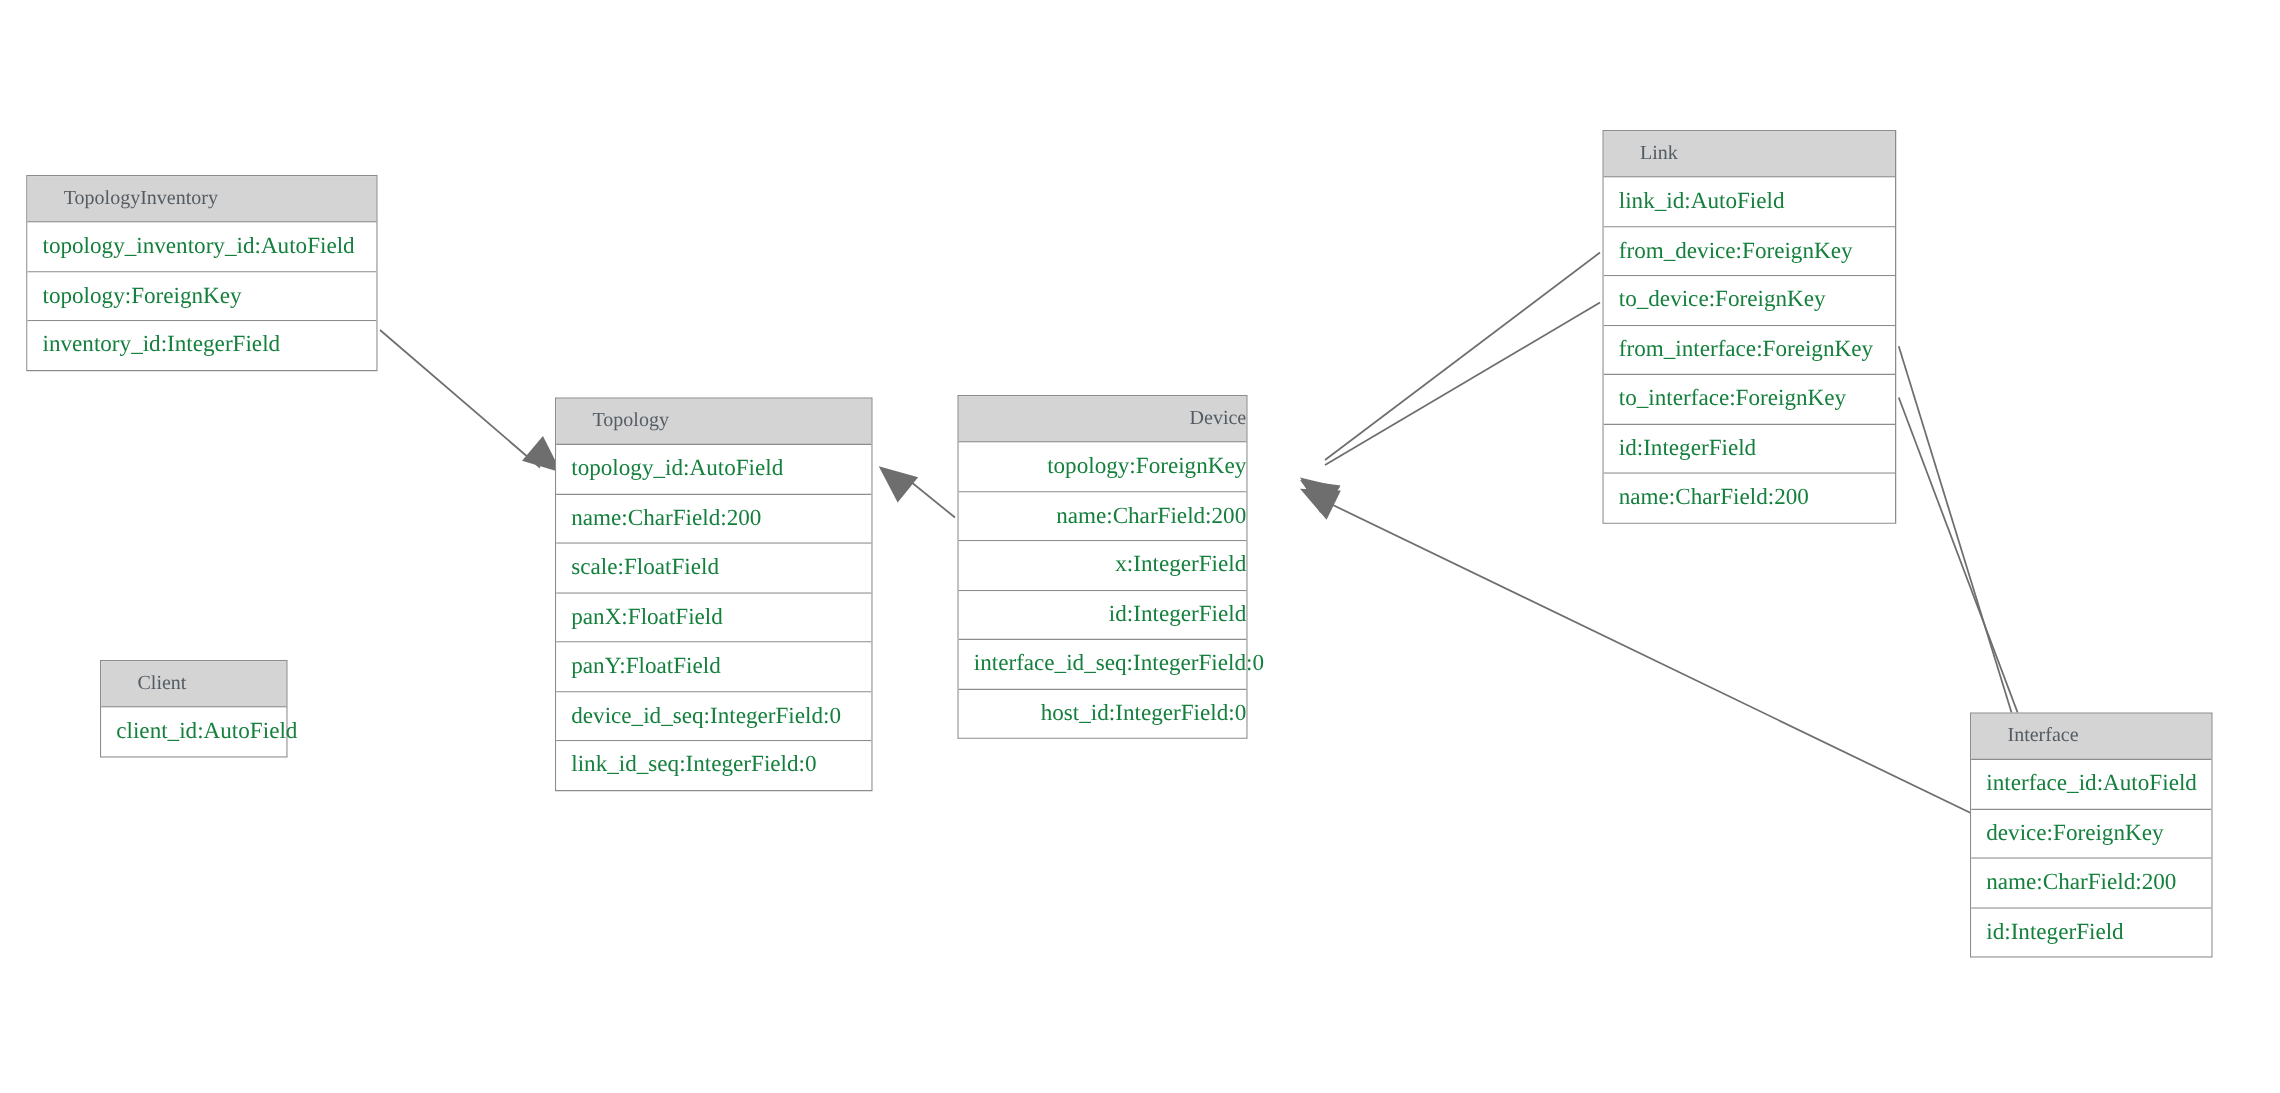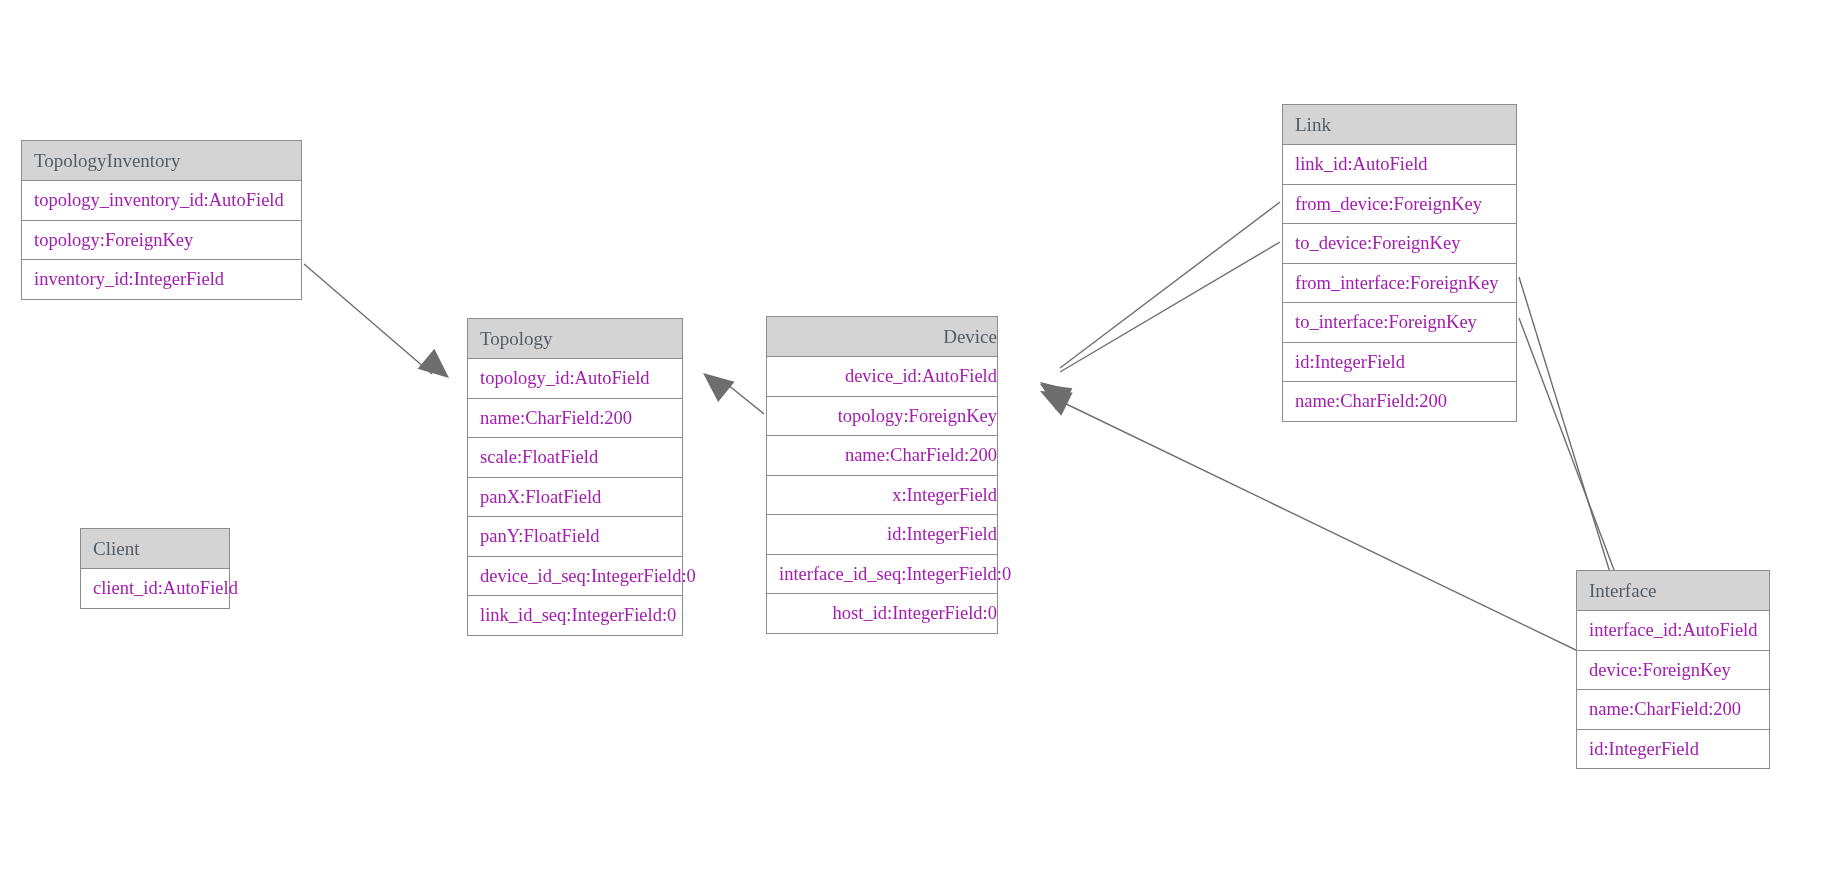--- a/index.html
+++ b/index.html
@@ -28,29 +28,29 @@
     box-sizing: border-box;
     border: 1px solid #8c8c8c;
     background: #ffffff;
     z-index: 5;
   }
   .entity-header {
     box-sizing: border-box;
     background: #d4d4d4;
     border-bottom: 1px solid #8c8c8c;
     color: #545c63;
-    font-size: 19px;
+    font-size: 16px;
     line-height: 1;
-    padding: 10px 0 10px 12px;
+    padding: 10px 0 10px 29px;
     white-space: nowrap;
   }
   .entity-field {
     box-sizing: border-box;
     border-bottom: 1px solid #8c8c8c;
-    color: #a21caf;
+    color: #15803d;
     font-size: 18.5px;
     line-height: 1;
     padding: 10px 0 10px 12px;
     white-space: nowrap;
     background: #ffffff;
   }
   .entity-field.last {
     border-bottom: none;
   }
 </style>
@@ -94,33 +94,32 @@
       <div class="entity" style="left: 21px; top: 140px; width: 281px;">
         <div class="entity-header">TopologyInventory</div>
         <div class="entity-field">topology_inventory_id:AutoField</div>
         <div class="entity-field">topology:ForeignKey</div>
         <div class="entity-field last">inventory_id:IntegerField</div>
       </div>
       <div class="entity" style="left: 80px; top: 528px; width: 150px;">
         <div class="entity-header">Client</div>
         <div class="entity-field last">client_id:AutoField</div>
       </div>
-      <div class="entity" style="left: 467px; top: 318px; width: 216px;">
+      <div class="entity" style="left: 444px; top: 318px; width: 254px;">
         <div class="entity-header">Topology</div>
         <div class="entity-field">topology_id:AutoField</div>
         <div class="entity-field">name:CharField:200</div>
         <div class="entity-field">scale:FloatField</div>
         <div class="entity-field">panX:FloatField</div>
         <div class="entity-field">panY:FloatField</div>
         <div class="entity-field">device_id_seq:IntegerField:0</div>
         <div class="entity-field last">link_id_seq:IntegerField:0</div>
       </div>
       <div class="entity" style="left: 766px; top: 316px; width: 232px; text-align: right;">
         <div class="entity-header">Device</div>
-        <div class="entity-field">device_id:AutoField</div>
         <div class="entity-field">topology:ForeignKey</div>
         <div class="entity-field">name:CharField:200</div>
         <div class="entity-field">x:IntegerField</div>
         <div class="entity-field">id:IntegerField</div>
         <div class="entity-field">interface_id_seq:IntegerField:0</div>
         <div class="entity-field last">host_id:IntegerField:0</div>
       </div>
       <div class="entity" style="left: 1282px; top: 104px; width: 235px;">
         <div class="entity-header">Link</div>
         <div class="entity-field">link_id:AutoField</div>

